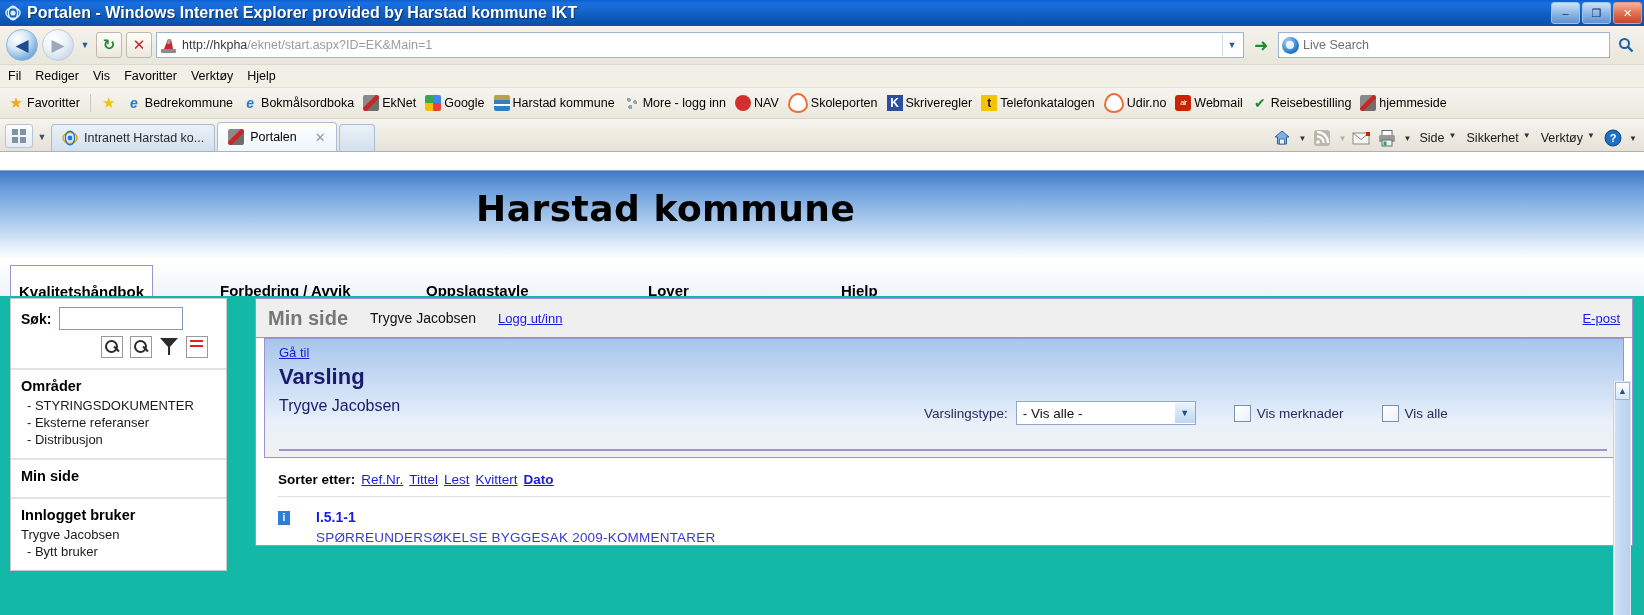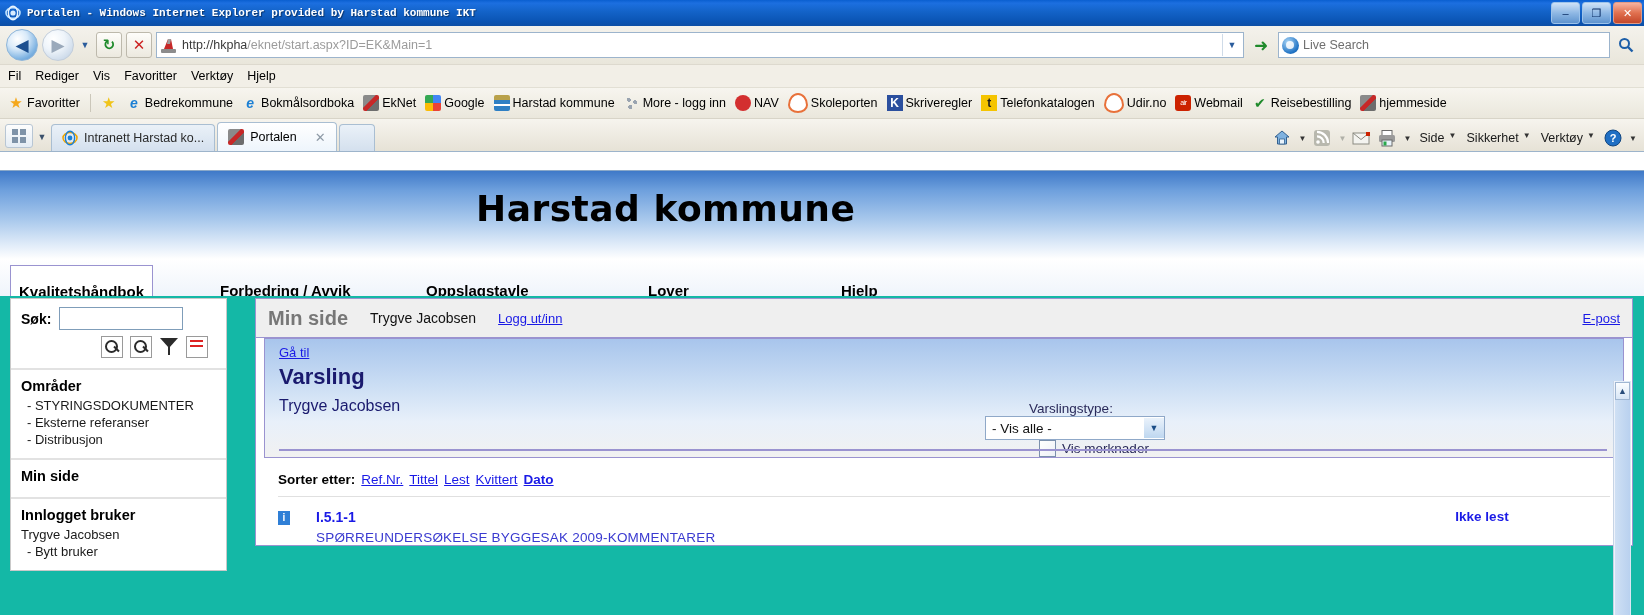--- a/index.html
+++ b/index.html
@@ -13,23 +13,22 @@
   
   .titlebar{
     height:26px;
     background:linear-gradient(to bottom,#0a5fd0 0%,#1c6fe0 12%,#1363c8 45%,#0b55b5 80%,#0d4fa6 100%);
     display:flex;align-items:center;padding:0 2px 0 5px;position:relative;
   }
   .titlebar .tb-icon{
     width:16px;height:16px;margin-right:6px;flex:0 0 auto;position:relative;
   }
   .titlebar .tb-title{
-    color:#fff;font-weight:bold;font-size:11px;white-space:nowrap;
+    color:#fff;font-weight:bold;font-size:16px;white-space:nowrap;
     text-shadow:1px 1px 1px rgba(0,0,0,.45);
-    font-family:Liberation Mono, monospace;
   }
   .wbtns{position:absolute;right:2px;top:2px;display:flex;gap:2px;}
   .wbtn{
     width:27px;height:20px;border:1px solid #9dc3ea;border-radius:3px;
     background:linear-gradient(to bottom,#cfe2f7,#8fb8e4 50%,#5f94cf);
     display:flex;align-items:center;justify-content:center;
     color:#0a2d63;font-size:11px;line-height:1;
   }
   .wbtn.close{background:linear-gradient(to bottom,#f6b3a0,#e0704f 50%,#c3472a);border-color:#e09a85;color:#fff;}
 
@@ -201,21 +200,21 @@
   .t2.sel{border:1px solid #9a93d0;}
 
   .varsel{
     margin:0 8px;border:1px solid #9a93d0;
     background:linear-gradient(to bottom,#a8c5ec 0%,#c7dbf3 35%,#e8f0fa 70%,#f1f1f1 100%);
     height:118px;position:relative;overflow:hidden;
   }
   .varsel .gatil{position:absolute;left:14px;top:6px;font-size:13px;}
   .varsel h2{position:absolute;left:14px;top:25px;margin:0;font-size:22px;font-weight:bold;color:#1a1a6e;}
   .varsel .who{position:absolute;left:14px;top:58px;font-size:16px;color:#1a1a6e;}
-  .ctrlrow{position:absolute;left:720px;top:62px;display:flex;align-items:center;gap:0;flex-direction:column;}
+  .ctrlrow{position:absolute;left:659px;top:62px;display:flex;align-items:center;gap:0;}
   .ctrl-lbl{font-size:13.5px;color:#2a2a5a;margin-right:8px;}
   .sel-wrap{
     width:172px;height:22px;border:1px solid #8fa8c8;background:#fff;
     display:flex;align-items:center;justify-content:space-between;padding:0 0 0 6px;
   }
   .sel-wrap .sv{font-size:13.5px;color:#111;}
   .sel-wrap .sarrow{
     width:20px;height:20px;display:flex;align-items:center;justify-content:center;
     background:linear-gradient(to bottom,#eaf2fb,#bed7f0);color:#1b4d86;font-size:9px;
   }
@@ -553,21 +552,20 @@
           <b>Sorter etter:</b><a>Ref.Nr.</a><a>Tittel</a><a>Lest</a><a>Kvittert</a><a class="bold">Dato</a>
         </div>
         <div class="thinhr"></div>
 
         <div class="docrow">
           <span class="doc-ic">i</span>
           <span class="doc-txt">
             <div class="doc-ref">I.5.1-1</div>
             <div class="doc-title">SPØRREUNDERSØKELSE BYGGESAK 2009-KOMMENTARER</div>
           </span>
-          <span class="doc-status">Ikke lest</span>
         </div>
 
         <div class="mscroll">
           <div class="sbtn">▲</div>
           <div class="strack"></div>
         </div>
       </div>
 
     </div>
   </div>

